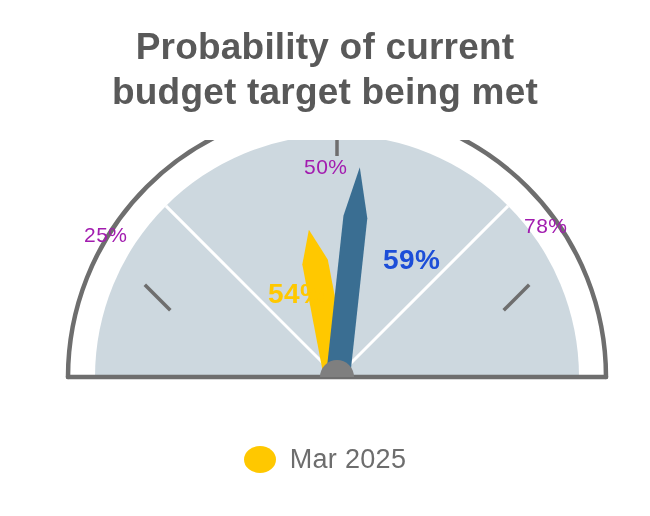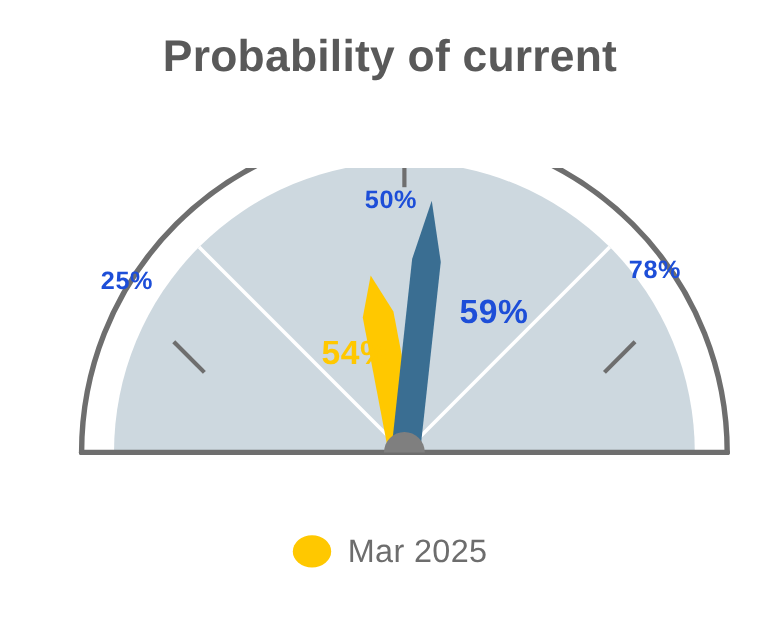--- a/index.html
+++ b/index.html
@@ -44,23 +44,23 @@
     top: 140px;
     left: 0;
     width: 650px;
     height: 260px;
   }
   .gauge-svg { display: block; width: 650px; height: 260px; }
 
   
   .tick-label {
     position: absolute;
-    color: #1d4ed8;
+    color: #a21caf;
     font-size: 21px;
-    font-weight: 700;
+    font-weight: 400;
     letter-spacing: 0.5px;
     white-space: nowrap;
   }
   .tick-25 { left: 84px;  top: 223px; }
   .tick-50 { left: 304px; top: 155px; }
   .tick-75 { left: 524px; top: 214px; }
 
   
   .value-label {
     position: absolute;
@@ -102,20 +102,21 @@
     white-space: nowrap;
   }
 </style>
 </head>
 <body>
 
 <div id="chart-root">
 
   <div class="title-block">
     <span class="title-line">Probability of current</span>
+    <span class="title-line">budget target being met</span>
   </div>
 
   <div class="gauge-wrap">
     <svg class="gauge-svg" viewBox="0 0 650 260" xmlns="http://www.w3.org/2000/svg">
 
       <path d="M 95 237 A 242 242 0 0 1 579 237 Z" fill="#CDD8DF"></path>
 
       <line x1="337" y1="237" x2="165.9" y2="65.9" stroke="#FFFFFF" stroke-width="3"></line>
       <line x1="337" y1="237" x2="508.1" y2="65.9" stroke="#FFFFFF" stroke-width="3"></line>
 

